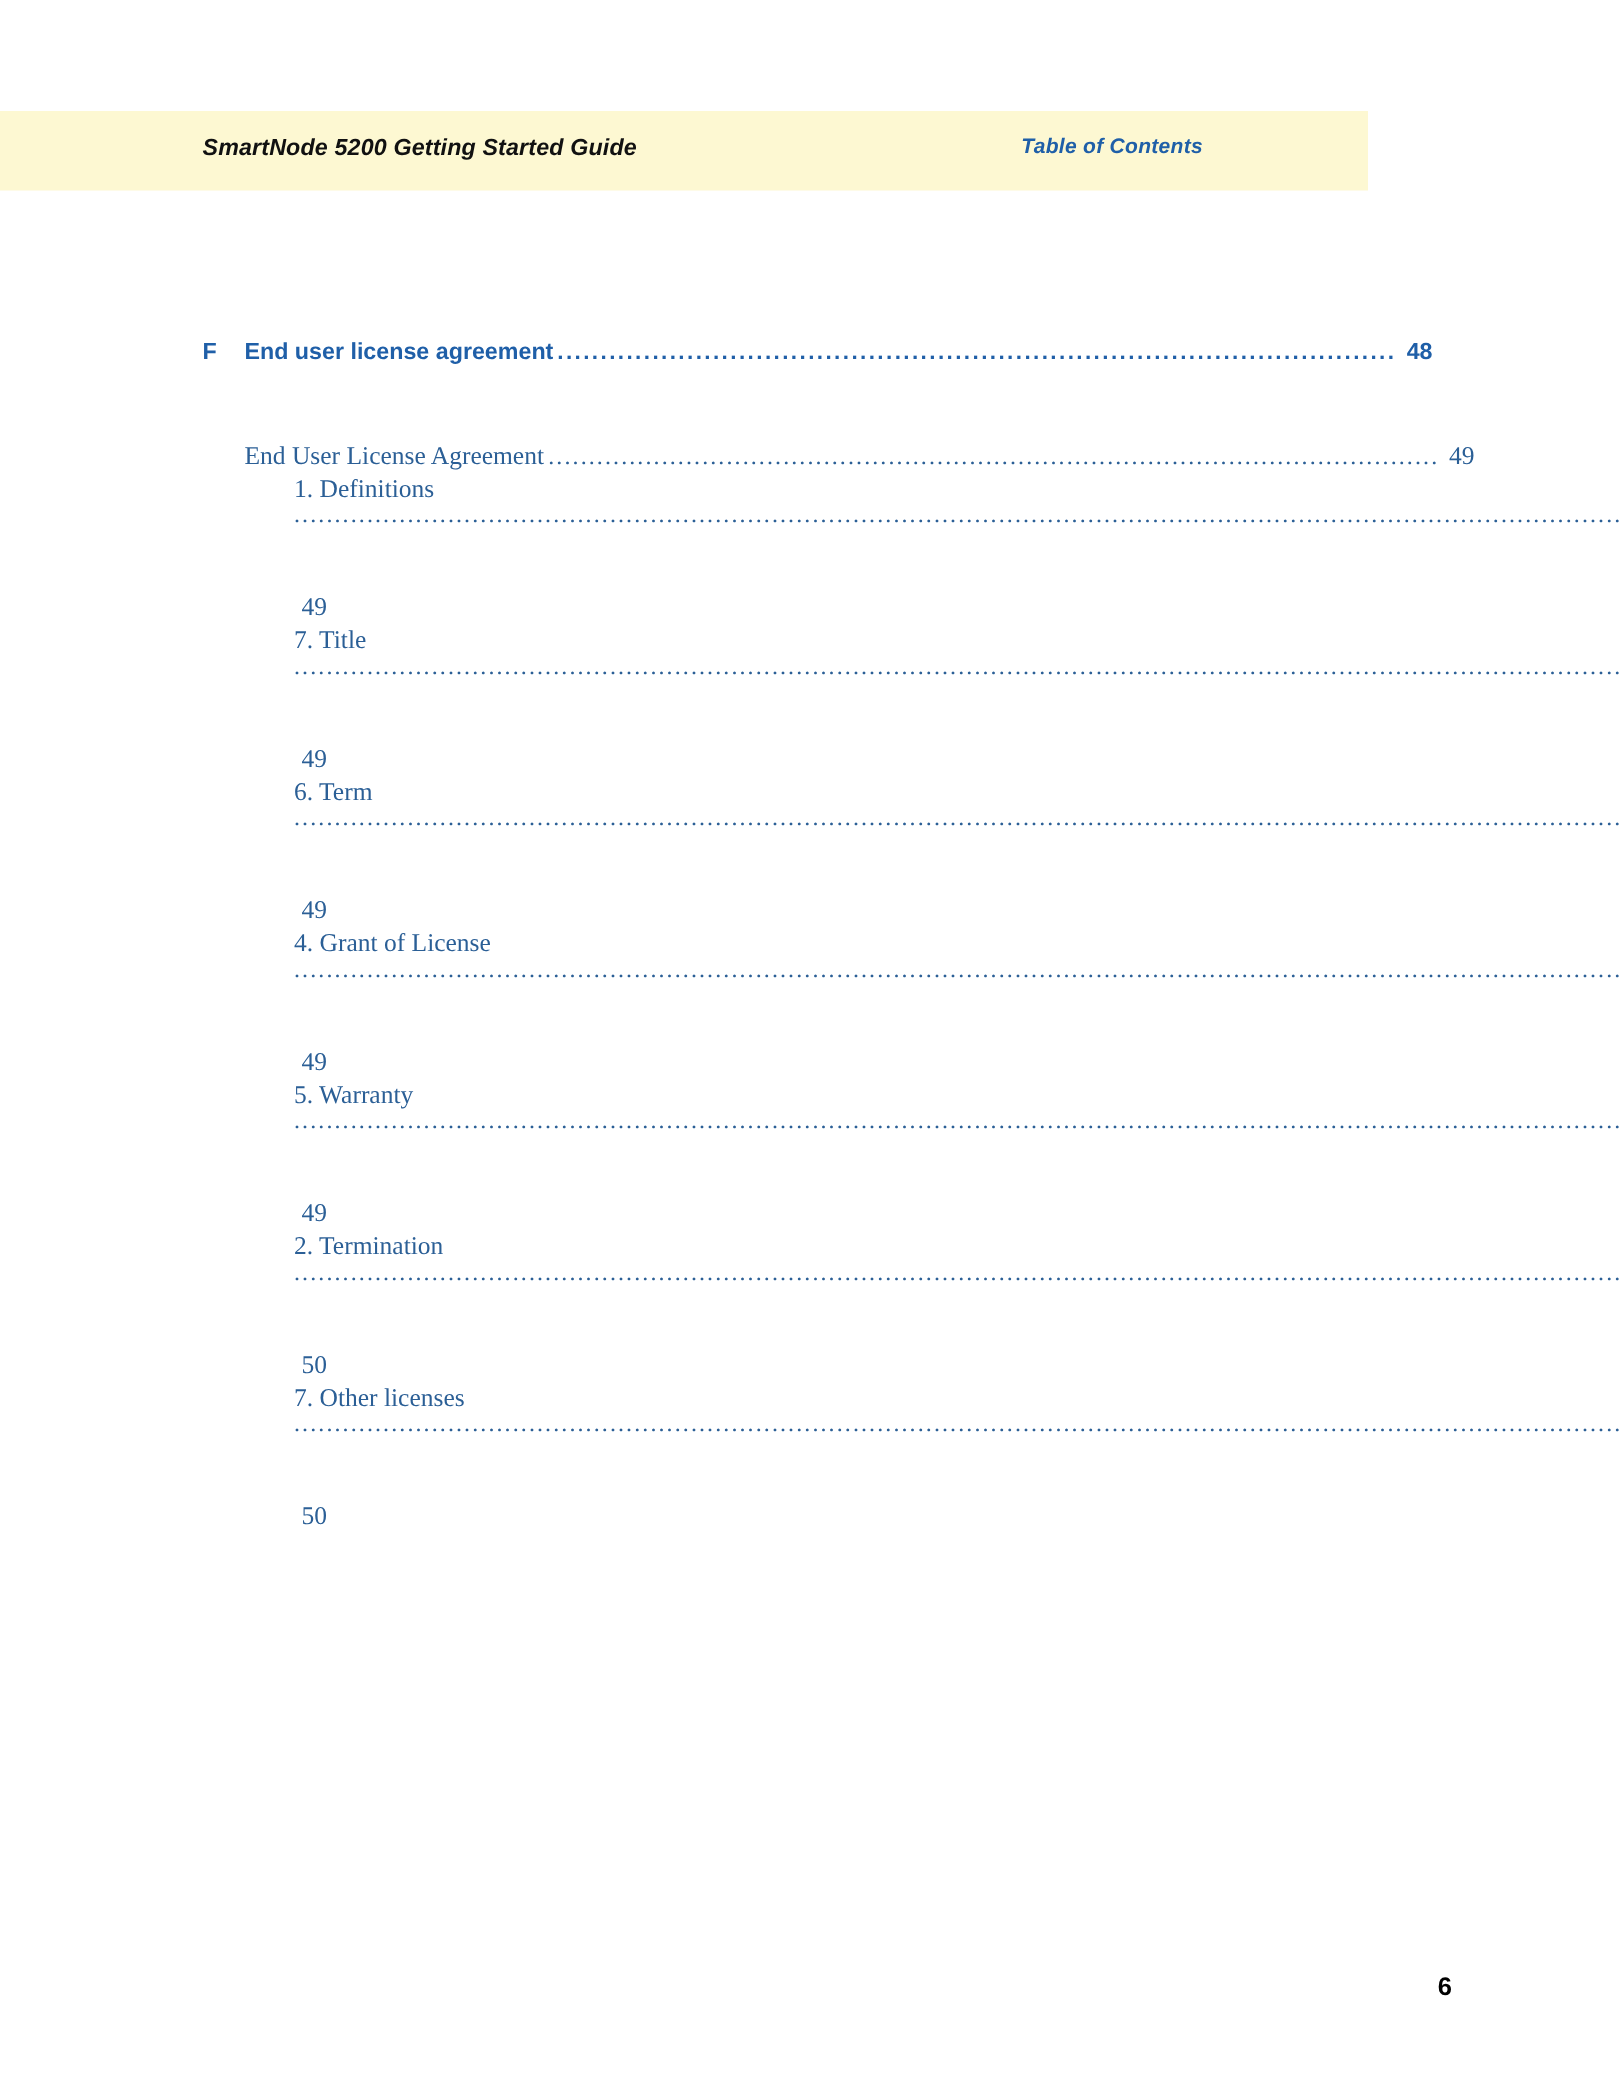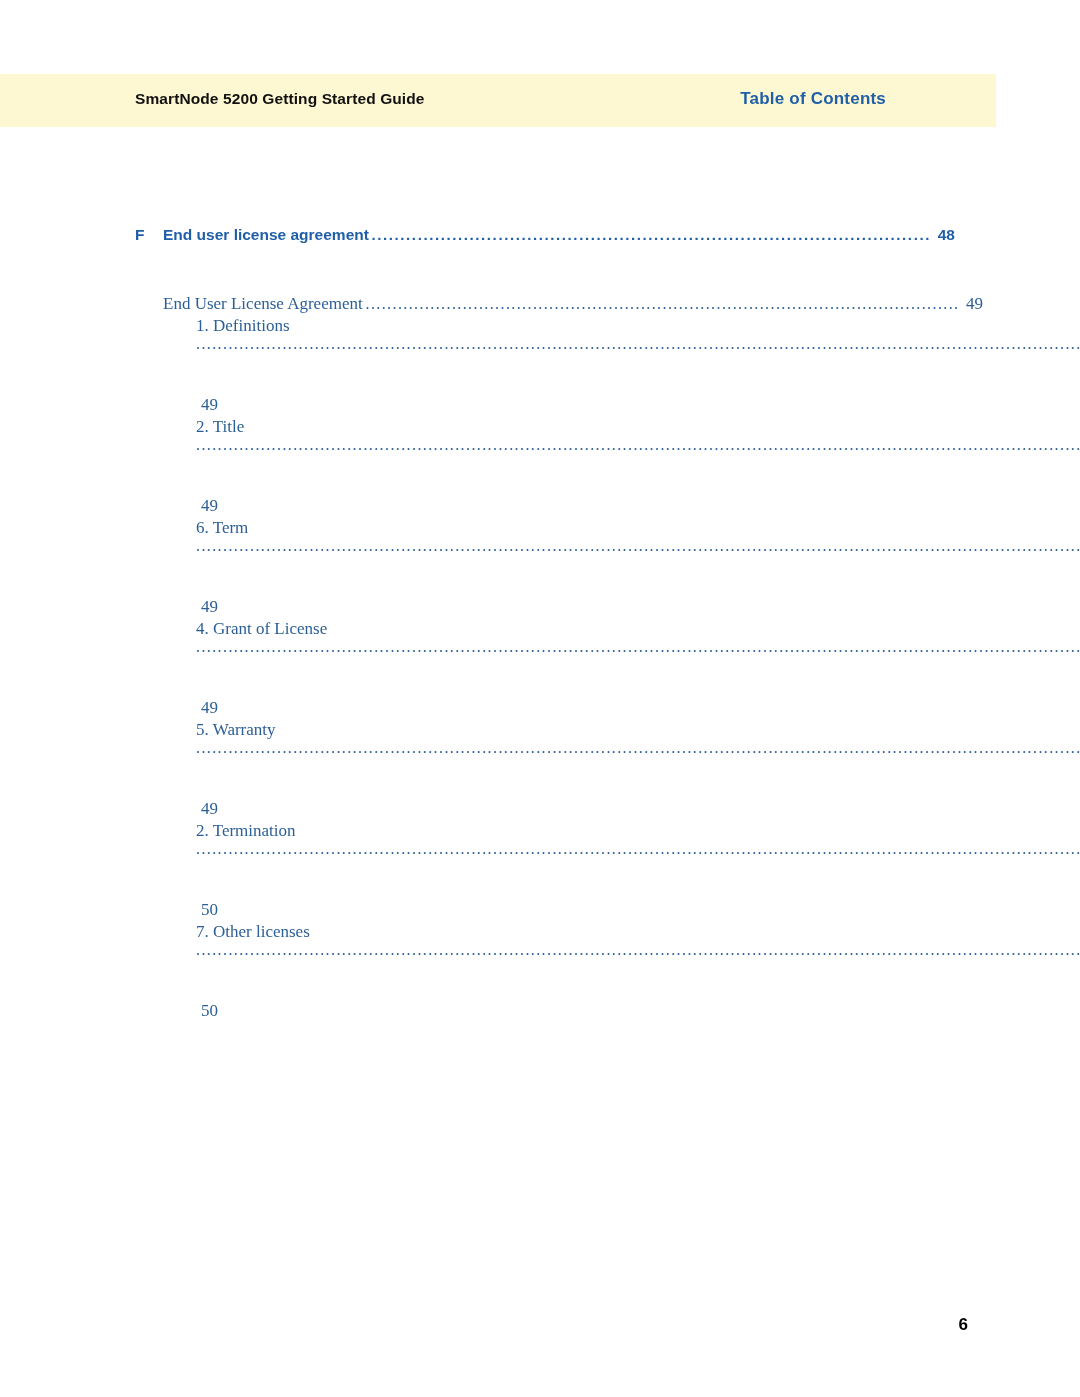--- a/index.html
+++ b/index.html
@@ -14,23 +14,24 @@
     font-family: "Liberation Sans", sans-serif;
     color: #000000;
     overflow: hidden;
   }
 
   
   .header-band {
     position: absolute;
     left: 0;
     top: 74px;
-    width: 996px;
+    width: 912px;
     height: 53px;
     background: #fdf8d2;
+    font-style: italic;
   }
   .header-band-inner {
     position: relative;
     width: 100%;
     height: 100%;
   }
   .header-title {
     position: absolute;
     left: 135px;
     top: 16px;
@@ -39,21 +40,21 @@
     font-weight: 600;
     letter-spacing: 0.1px;
     color: #111111;
     white-space: nowrap;
   }
   .header-right {
     position: absolute;
     right: 110px;
     top: 15px;
     font-family: "Liberation Sans", sans-serif;
-    font-size: 17px;
+    font-size: 14px;
     font-weight: 700;
     letter-spacing: 0.2px;
     color: #1f5fa8;
     white-space: nowrap;
   }
 
   
   .toc {
     position: absolute;
     left: 135px;
@@ -172,21 +173,21 @@
       <span class="leader">............................................................................................................................................................................................................................................................................................................</span>
       <span class="page-num">49</span>
     </div>
     <div class="toc-row lvl2">
       <span class="title-text">1. Definitions</span>
       <span class="gap-before-leader"></span>
       <span class="leader">............................................................................................................................................................................................................................................................................................................</span>
       <span class="page-num">49</span>
     </div>
     <div class="toc-row lvl2">
-      <span class="title-text">2. Title</span>
+      <span class="title-text">7. Title</span>
       <span class="gap-before-leader"></span>
       <span class="leader">............................................................................................................................................................................................................................................................................................................</span>
       <span class="page-num">49</span>
     </div>
     <div class="toc-row lvl2">
       <span class="title-text">6. Term</span>
       <span class="gap-before-leader"></span>
       <span class="leader">............................................................................................................................................................................................................................................................................................................</span>
       <span class="page-num">49</span>
     </div>

